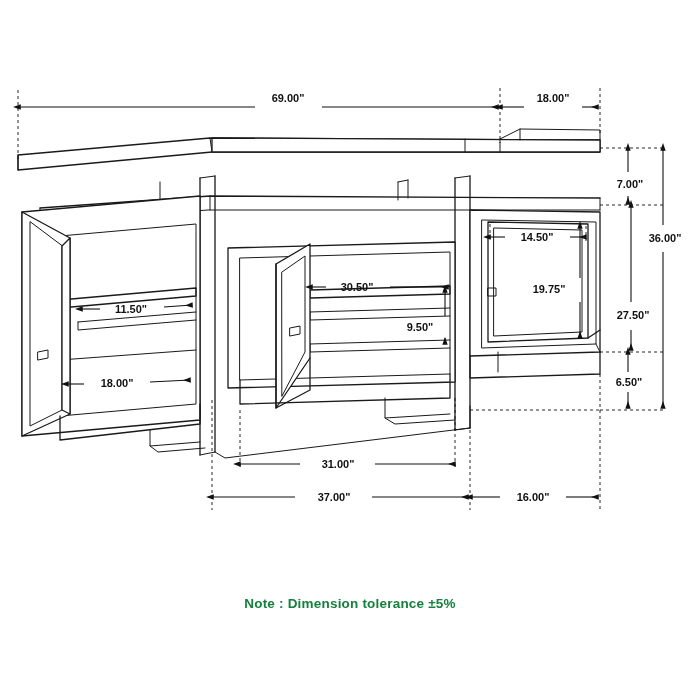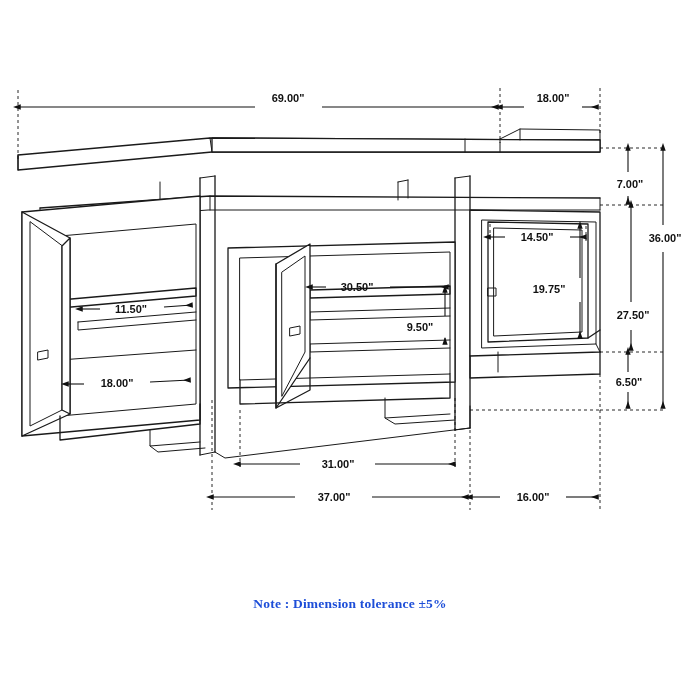--- a/index.html
+++ b/index.html
@@ -30,23 +30,22 @@
     display: block;
   }
   .note {
     position: absolute;
     left: 0;
     top: 596px;
     width: 700px;
     text-align: center;
     font-size: 13.5px;
     font-weight: bold;
-    color: #1d4ed8;
+    color: #15803d;
     letter-spacing: 0.2px;
-    font-family: Liberation Serif, serif;
   }
   text.dim {
     font-family: "Liberation Sans", sans-serif;
     font-size: 11px;
     font-weight: bold;
     fill: #111111;
   }
   .furn-line {
     fill: none;
     stroke: #1a1a1a;

